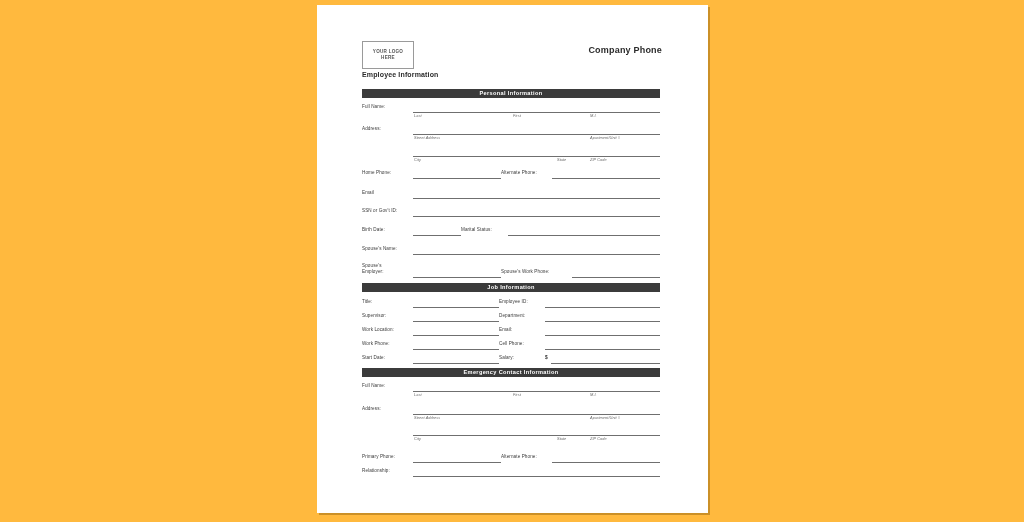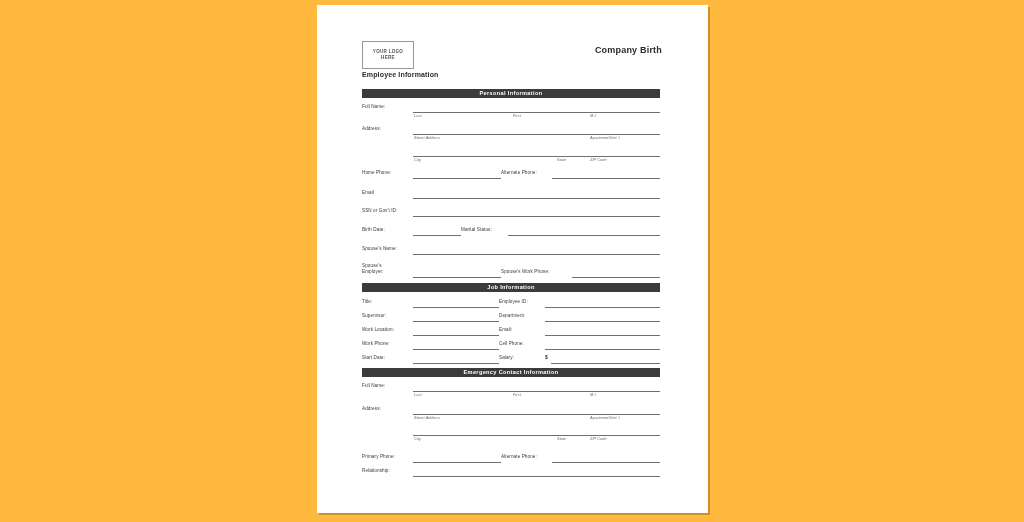--- a/index.html
+++ b/index.html
@@ -77,21 +77,21 @@
 
 <div id="page">
   <div class="sheet">
 
     <div class="logo-box">
       <div class="logo-text">
         <div>YOUR LOGO</div>
         <div>HERE</div>
       </div>
     </div>
-    <div class="company-name">Company Birth</div>
+    <div class="company-name">Company Phone</div>
     <div class="form-title">Employee Information</div>
 
     <div class="section-bar" style="top:84px;">
       <span>Personal Information</span>
     </div>
 
     <div class="lbl" style="left:45px;top:99px;">Full Name:</div>
     <div class="rule" style="left:96px;top:107px;width:247px;"></div>
     <div class="sub" style="left:97px;top:108px;">Last</div>
     <div class="sub" style="left:196px;top:108px;">First</div>

